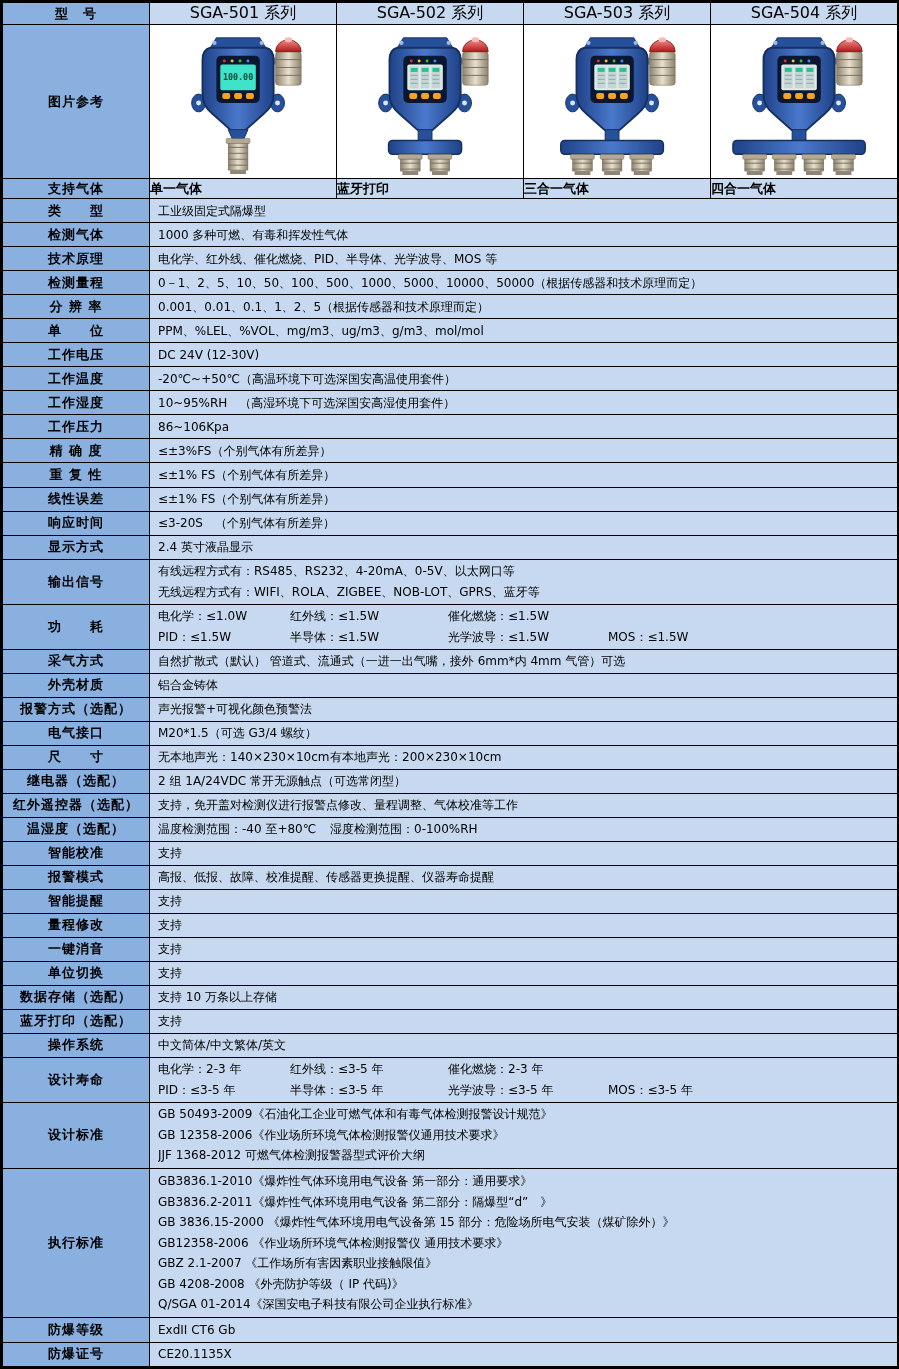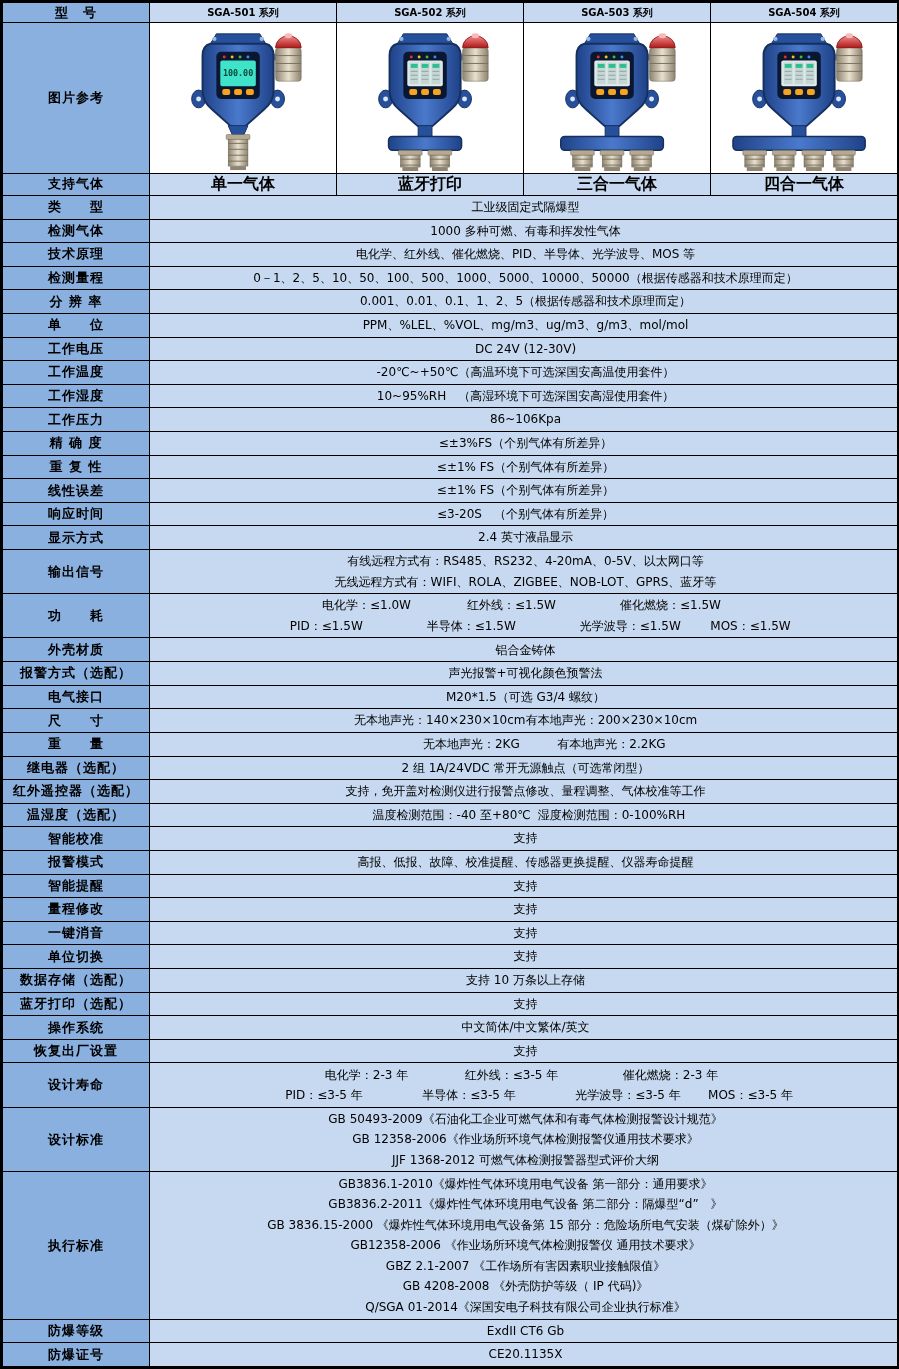--- a/index.html
+++ b/index.html
@@ -16,34 +16,34 @@
   col.c-model { width:187px; }
   th,td { border:1px solid var(--border,#000); padding:0; vertical-align:middle; }
   th.label-cell {
     background:var(--label-bg,#8AB0E0);
     font-weight:bold; font-size:13px; text-align:center;
     padding:0 4px; letter-spacing:1px;
   }
   tr.header-row { height:20px; }
   tr.header-row th.model-cell {
     background:var(--content-bg,#C7D9F0);
-    font-weight:bold; font-size:10px; text-align:center;
+    font-weight:normal; font-size:16px; text-align:center;
   }
   tr.image-row { height:150px; }
   td.img-cell { background:#fff; text-align:center; vertical-align:middle; }
   tr.gas-row { height:20px; }
   td.gas-cell {
     background:var(--content-bg,#C7D9F0);
-    text-align:center; font-size:16px; font-weight:bold;
+    text-align:left; font-size:13px; font-weight:bold;
   }
   td.content-cell {
     background:var(--content-bg,#C7D9F0);
     padding:1px 4px 1px 8px; text-align:left;
   }
-  .line { line-height:20.5px; white-space:nowrap; overflow:hidden;text-align:center; }
+  .line { line-height:20.5px; white-space:nowrap; overflow:hidden; }
   .seg { display:inline-block; }
   .line[data-segs="2"] .seg:nth-child(1) { min-width:172px; }
   .line[data-segs="3"] .seg:nth-child(1),
   .line[data-segs="4"] .seg:nth-child(1) { min-width:132px; }
   .line[data-segs="3"] .seg:nth-child(2),
   .line[data-segs="4"] .seg:nth-child(2) { min-width:158px; }
   .line[data-segs="3"] .seg:nth-child(3),
   .line[data-segs="4"] .seg:nth-child(3) { min-width:160px; }
   svg { display:block; margin:0 auto; }
 </style>
@@ -494,20 +494,26 @@
           </td>
         </tr>
         <tr>
           <th class="label-cell">功　　耗</th>
           <td class="content-cell" colspan="4">
             <div class="line" data-segs="3"><span class="seg">电化学：≤1.0W</span><span class="seg">红外线：≤1.5W</span><span class="seg">催化燃烧：≤1.5W</span></div>
             <div class="line" data-segs="4"><span class="seg">PID：≤1.5W</span><span class="seg">半导体：≤1.5W</span><span class="seg">光学波导：≤1.5W</span><span class="seg">MOS：≤1.5W</span></div>
           </td>
         </tr>
         <tr>
+          <th class="label-cell">采气方式</th>
+          <td class="content-cell" colspan="4">
+            <div class="line" data-segs="1"><span class="seg">自然扩散式（默认） 管道式、流通式（一进一出气嘴，接外 6mm*内 4mm 气管）可选</span></div>
+          </td>
+        </tr>
+        <tr>
           <th class="label-cell">外壳材质</th>
           <td class="content-cell" colspan="4">
             <div class="line" data-segs="1"><span class="seg">铝合金铸体</span></div>
           </td>
         </tr>
         <tr>
           <th class="label-cell">报警方式（选配）</th>
           <td class="content-cell" colspan="4">
             <div class="line" data-segs="1"><span class="seg">声光报警+可视化颜色预警法</span></div>
           </td>
@@ -518,26 +524,20 @@
             <div class="line" data-segs="1"><span class="seg">M20*1.5（可选 G3/4 螺纹）</span></div>
           </td>
         </tr>
         <tr>
           <th class="label-cell">尺　　寸</th>
           <td class="content-cell" colspan="4">
             <div class="line" data-segs="2"><span class="seg">无本地声光：140×230×10cm</span><span class="seg">有本地声光：200×230×10cm</span></div>
           </td>
         </tr>
         <tr>
-          <th class="label-cell">重　　量</th>
-          <td class="content-cell" colspan="4">
-            <div class="line" data-segs="2"><span class="seg">无本地声光：2KG</span><span class="seg">有本地声光：2.2KG</span></div>
-          </td>
-        </tr>
-        <tr>
           <th class="label-cell">继电器（选配）</th>
           <td class="content-cell" colspan="4">
             <div class="line" data-segs="1"><span class="seg">2 组 1A/24VDC 常开无源触点（可选常闭型）</span></div>
           </td>
         </tr>
         <tr>
           <th class="label-cell">红外遥控器（选配）</th>
           <td class="content-cell" colspan="4">
             <div class="line" data-segs="1"><span class="seg">支持，免开盖对检测仪进行报警点修改、量程调整、气体校准等工作</span></div>
           </td>
@@ -593,26 +593,20 @@
         <tr>
           <th class="label-cell">蓝牙打印（选配）</th>
           <td class="content-cell" colspan="4">
             <div class="line" data-segs="1"><span class="seg">支持</span></div>
           </td>
         </tr>
         <tr>
           <th class="label-cell">操作系统</th>
           <td class="content-cell" colspan="4">
             <div class="line" data-segs="1"><span class="seg">中文简体/中文繁体/英文</span></div>
-          </td>
-        </tr>
-        <tr>
-          <th class="label-cell">恢复出厂设置</th>
-          <td class="content-cell" colspan="4">
-            <div class="line" data-segs="1"><span class="seg">支持</span></div>
           </td>
         </tr>
         <tr>
           <th class="label-cell">设计寿命</th>
           <td class="content-cell" colspan="4">
             <div class="line" data-segs="3"><span class="seg">电化学：2-3 年</span><span class="seg">红外线：≤3-5 年</span><span class="seg">催化燃烧：2-3 年</span></div>
             <div class="line" data-segs="4"><span class="seg">PID：≤3-5 年</span><span class="seg">半导体：≤3-5 年</span><span class="seg">光学波导：≤3-5 年</span><span class="seg">MOS：≤3-5 年</span></div>
           </td>
         </tr>
         <tr>

